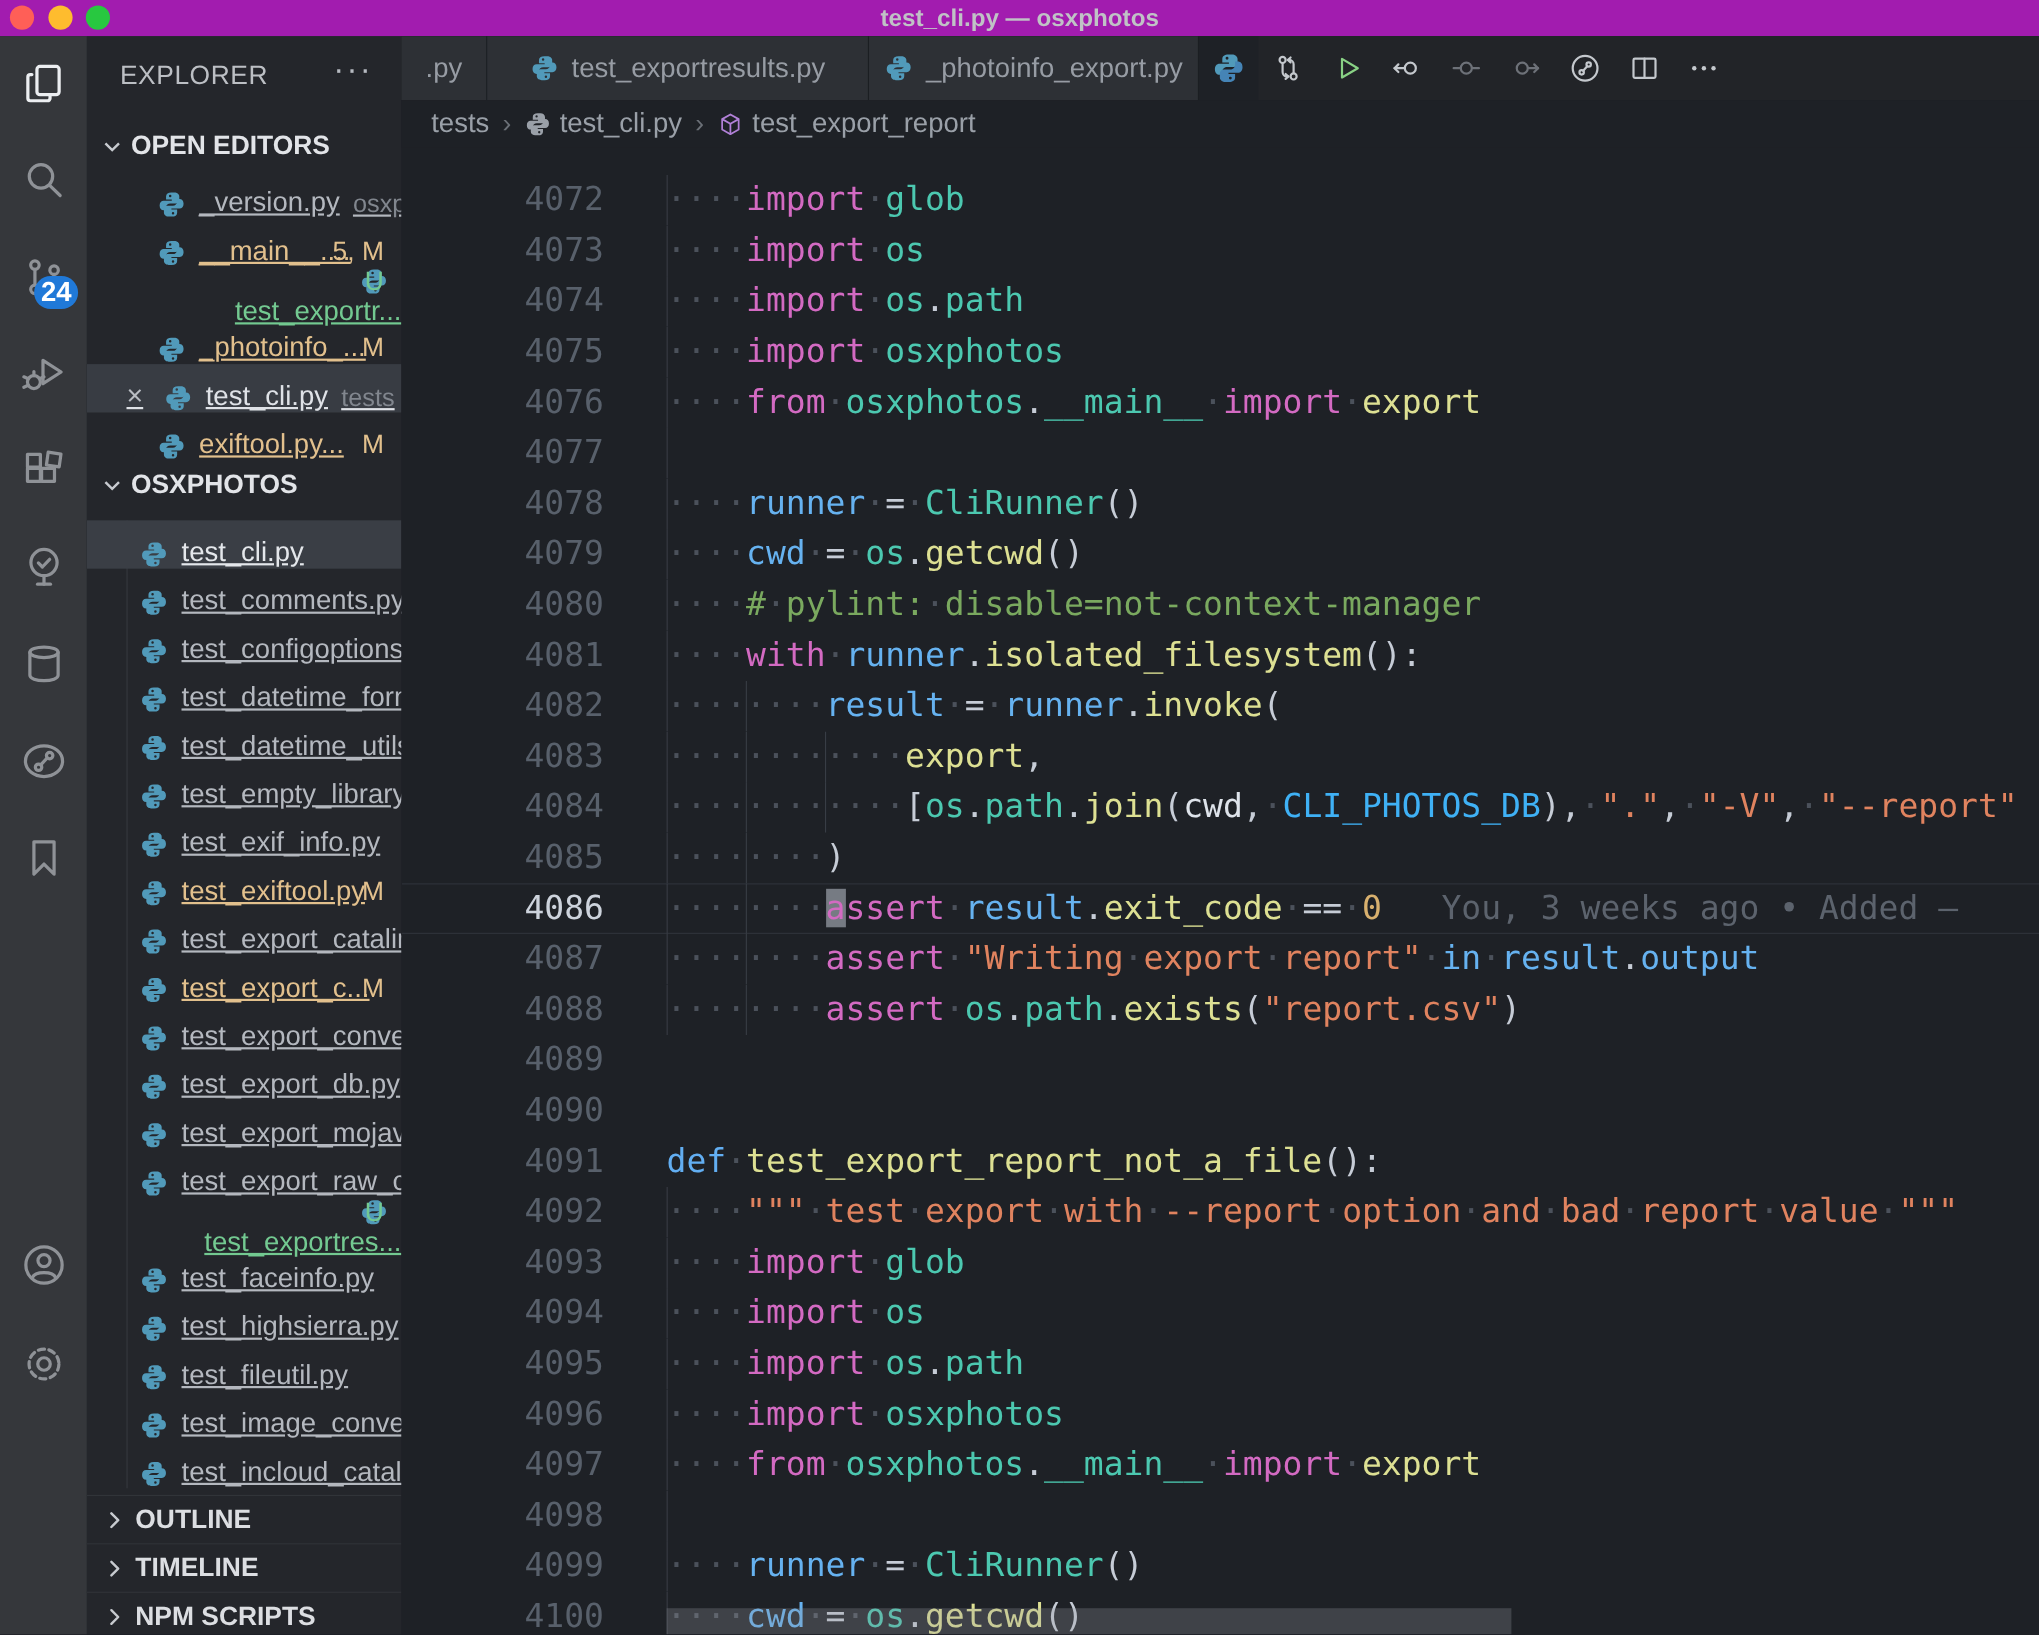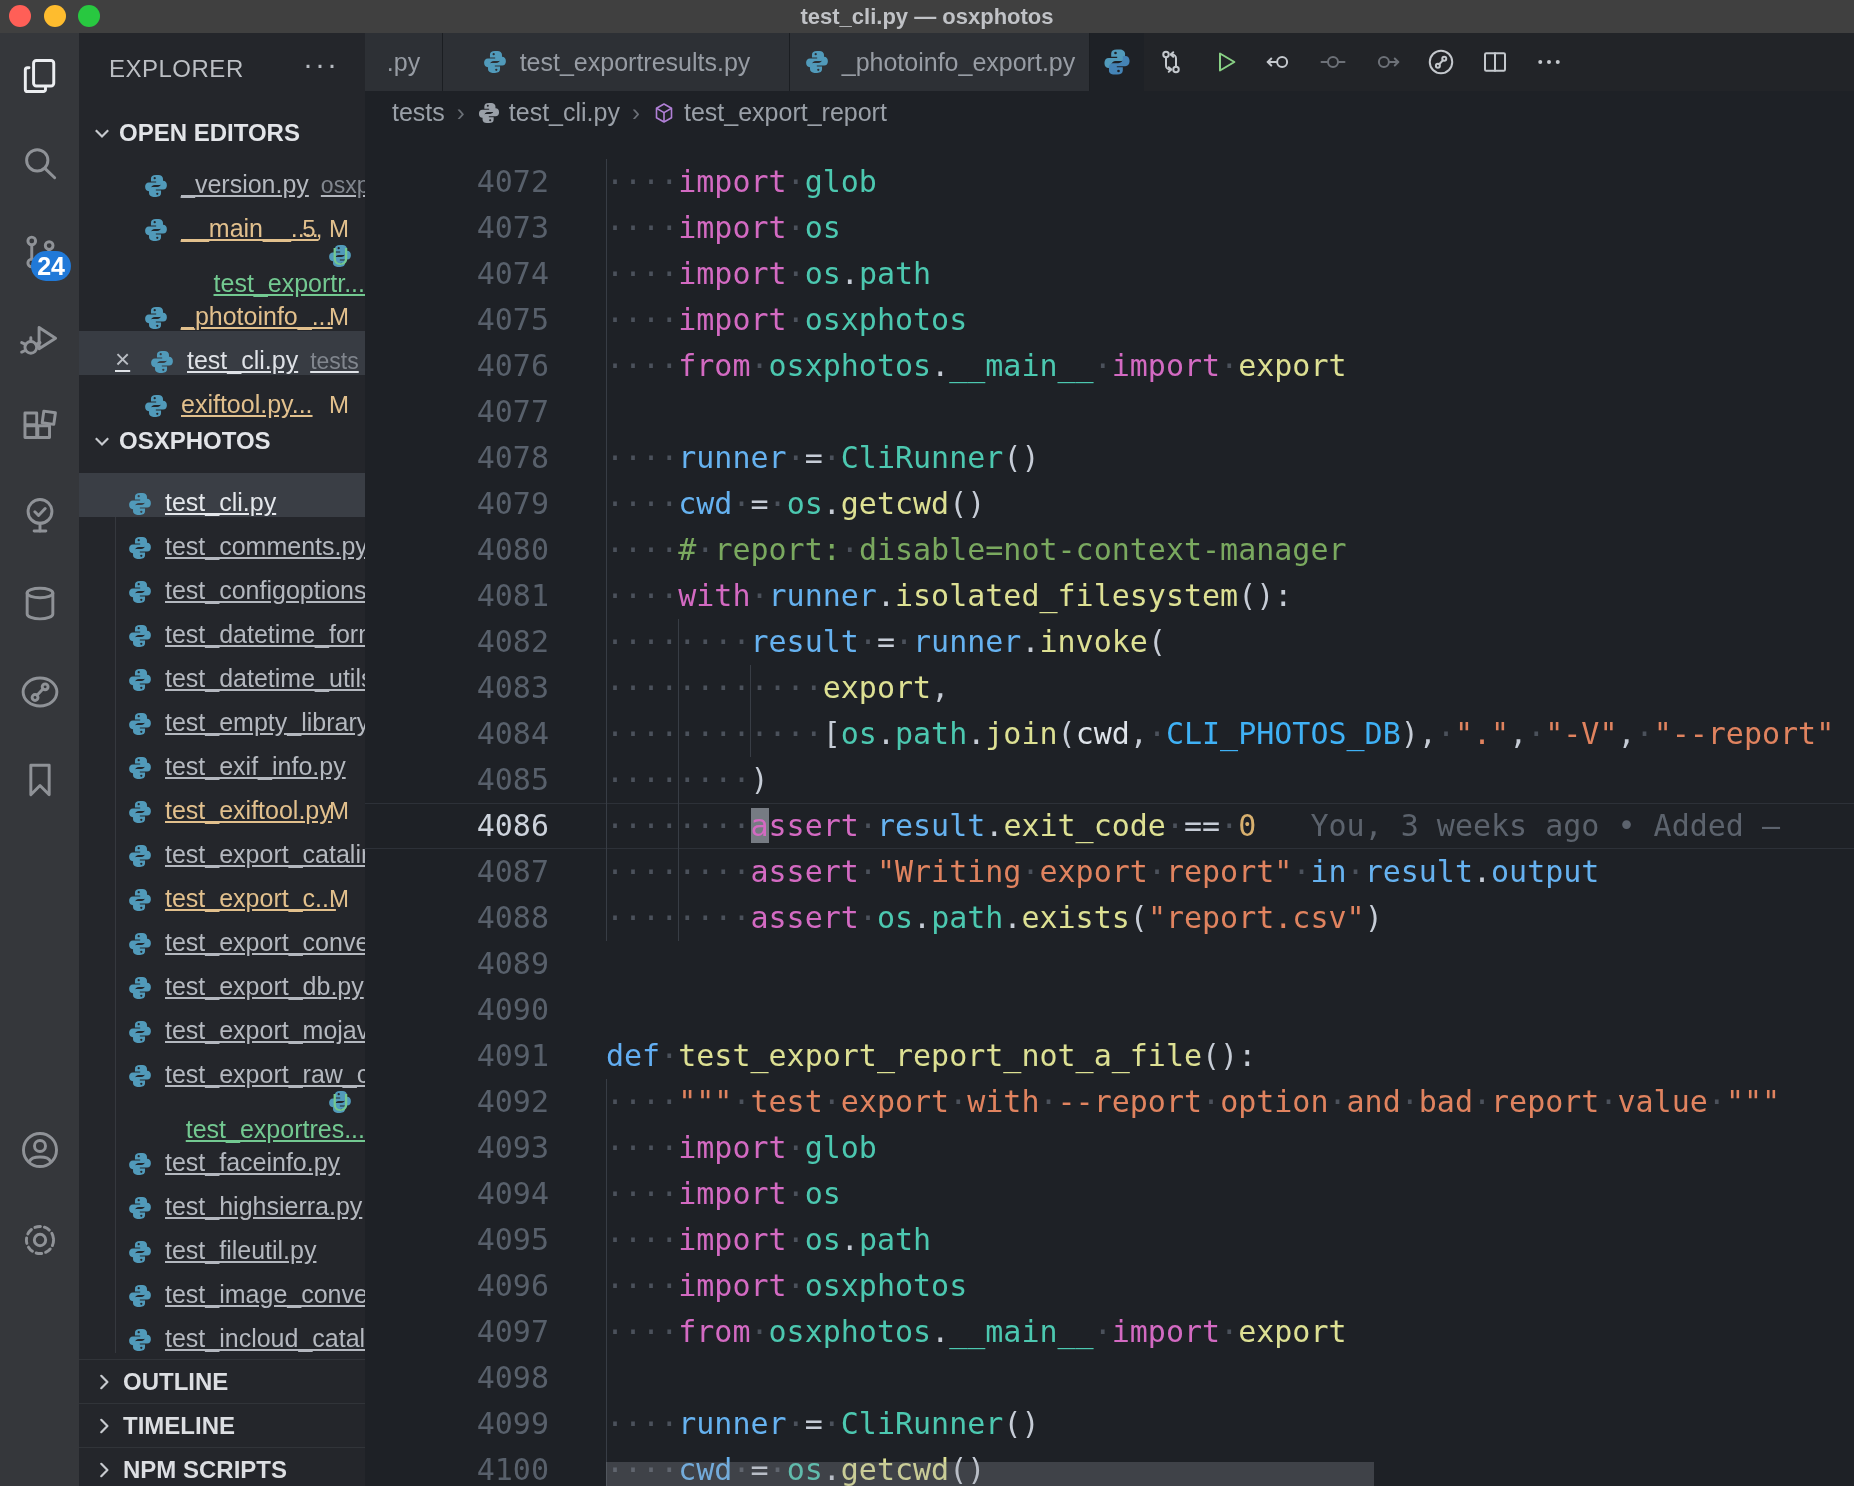--- a/index.html
+++ b/index.html
@@ -1,21 +1,21 @@
 <!DOCTYPE html>
 <html><head>
 <meta charset="utf-8">
 <style>
   * { margin:0; padding:0; box-sizing:border-box; }
   html,body { width:1854px; height:1486px; overflow:hidden; background:#1e2126;
     font-family:"Liberation Sans", sans-serif; -webkit-font-smoothing:antialiased; }
   #app { position:relative; width:1854px; height:1486px; }
 
   
-  #titlebar { position:absolute; left:0; top:0; width:100%; height:33px; background:#404040;padding-left:48px; }
+  #titlebar { position:absolute; left:0; top:0; width:100%; height:33px; background:#a21caf;padding-left:48px; }
   .tl { position:absolute; top:5px; width:22px; height:22px; border-radius:50%; }
   .tl.red{ left:9px; background:#ff5f57;} .tl.yellow{ left:44px; background:#febc2e;} .tl.green{ left:78px; background:#28c840;}
   #win-title { position:absolute; left:0; right:0; top:4px; text-align:center; color:#c0c2c6; font-size:22px; font-weight:600; }
 
   
   #activitybar { position:absolute; left:0; top:33px; width:79px; height:1453px; background:#35373b; }
   .ab-item { position:absolute; left:15px; width:50px; height:50px; display:flex; align-items:center; justify-content:center; color:#8f9297; }
   .ab-item.active { color:#eceef1; }
   .ab-item svg { width:44px; height:44px; }
   .ab-badge { position:absolute; right:-6px; bottom:-4px; min-width:34px; height:30px; border-radius:16px; background:#2079d8;
@@ -524,21 +524,21 @@
     <div id="codearea">
 
     <div class="cline"><span class="lnum">4072</span><span class="lcontent"><span class="guide" style="left: 0ch;"></span><span class="t-w">····</span><span class="t-k">import</span><span class="t-w">·</span><span class="t-m">glob</span></span></div>
         <div class="cline"><span class="lnum">4073</span><span class="lcontent"><span class="guide" style="left: 0ch;"></span><span class="t-w">····</span><span class="t-k">import</span><span class="t-w">·</span><span class="t-m">os</span></span></div>
         <div class="cline"><span class="lnum">4074</span><span class="lcontent"><span class="guide" style="left: 0ch;"></span><span class="t-w">····</span><span class="t-k">import</span><span class="t-w">·</span><span class="t-m">os</span><span class="t-p">.</span><span class="t-m">path</span></span></div>
         <div class="cline"><span class="lnum">4075</span><span class="lcontent"><span class="guide" style="left: 0ch;"></span><span class="t-w">····</span><span class="t-k">import</span><span class="t-w">·</span><span class="t-m">osxphotos</span></span></div>
         <div class="cline"><span class="lnum">4076</span><span class="lcontent"><span class="guide" style="left: 0ch;"></span><span class="t-w">····</span><span class="t-k">from</span><span class="t-w">·</span><span class="t-m">osxphotos</span><span class="t-p">.</span><span class="t-m">__main__</span><span class="t-w">·</span><span class="t-k">import</span><span class="t-w">·</span><span class="t-f">export</span></span></div>
         <div class="cline"><span class="lnum">4077</span><span class="lcontent"><span class="guide" style="left: 0ch;"></span></span></div>
         <div class="cline"><span class="lnum">4078</span><span class="lcontent"><span class="guide" style="left: 0ch;"></span><span class="t-w">····</span><span class="t-v">runner</span><span class="t-w">·</span><span class="t-p">=</span><span class="t-w">·</span><span class="t-m">CliRunner</span><span class="t-p">()</span></span></div>
         <div class="cline"><span class="lnum">4079</span><span class="lcontent"><span class="guide" style="left: 0ch;"></span><span class="t-w">····</span><span class="t-v">cwd</span><span class="t-w">·</span><span class="t-p">=</span><span class="t-w">·</span><span class="t-m">os</span><span class="t-p">.</span><span class="t-f">getcwd</span><span class="t-p">()</span></span></div>
-        <div class="cline"><span class="lnum">4080</span><span class="lcontent"><span class="guide" style="left: 0ch;"></span><span class="t-w">····</span><span class="t-c">#</span><span class="t-w">·</span><span class="t-c">report:</span><span class="t-w">·</span><span class="t-c">disable=not-context-manager</span></span></div>
+        <div class="cline"><span class="lnum">4080</span><span class="lcontent"><span class="guide" style="left: 0ch;"></span><span class="t-w">····</span><span class="t-c">#</span><span class="t-w">·</span><span class="t-c">pylint:</span><span class="t-w">·</span><span class="t-c">disable=not-context-manager</span></span></div>
         <div class="cline"><span class="lnum">4081</span><span class="lcontent"><span class="guide" style="left: 0ch;"></span><span class="t-w">····</span><span class="t-k">with</span><span class="t-w">·</span><span class="t-v">runner</span><span class="t-p">.</span><span class="t-f">isolated_filesystem</span><span class="t-p">():</span></span></div>
         <div class="cline"><span class="lnum">4082</span><span class="lcontent"><span class="guide" style="left: 0ch;"></span><span class="guide" style="left: 4ch;"></span><span class="t-w">········</span><span class="t-v">result</span><span class="t-w">·</span><span class="t-p">=</span><span class="t-w">·</span><span class="t-v">runner</span><span class="t-p">.</span><span class="t-f">invoke</span><span class="t-p">(</span></span></div>
         <div class="cline"><span class="lnum">4083</span><span class="lcontent"><span class="guide" style="left: 0ch;"></span><span class="guide" style="left: 4ch;"></span><span class="guide" style="left: 8ch;"></span><span class="t-w">············</span><span class="t-f">export</span><span class="t-p">,</span></span></div>
         <div class="cline"><span class="lnum">4084</span><span class="lcontent"><span class="guide" style="left: 0ch;"></span><span class="guide" style="left: 4ch;"></span><span class="guide" style="left: 8ch;"></span><span class="t-w">············</span><span class="t-p">[</span><span class="t-m">os</span><span class="t-p">.</span><span class="t-m">path</span><span class="t-p">.</span><span class="t-f">join</span><span class="t-p">(</span><span class="t-x">cwd</span><span class="t-p">,</span><span class="t-w">·</span><span class="t-C">CLI_PHOTOS_DB</span><span class="t-p">),</span><span class="t-w">·</span><span class="t-s">"."</span><span class="t-p">,</span><span class="t-w">·</span><span class="t-s">"-V"</span><span class="t-p">,</span><span class="t-w">·</span><span class="t-s">"--report"</span></span></div>
         <div class="cline"><span class="lnum">4085</span><span class="lcontent"><span class="guide" style="left: 0ch;"></span><span class="guide" style="left: 4ch;"></span><span class="t-w">········</span><span class="t-p">)</span></span></div>
         <div class="cline cur"><span class="lnum">4086</span><span class="lcontent"><span class="guide" style="left: 0ch;"></span><span class="guide" style="left: 4ch;"></span><span class="t-w">········</span><span class="t-k cur-block">a</span><span class="t-k">ssert</span><span class="t-w">·</span><span class="t-v">result</span><span class="t-p">.</span><span class="t-f">exit_code</span><span class="t-w">·</span><span class="t-p">==</span><span class="t-w">·</span><span class="t-n">0</span><span class="blame">You, 3 weeks ago • Added –</span></span></div>
         <div class="cline"><span class="lnum">4087</span><span class="lcontent"><span class="guide" style="left: 0ch;"></span><span class="guide" style="left: 4ch;"></span><span class="t-w">········</span><span class="t-k">assert</span><span class="t-w">·</span><span class="t-s">"Writing</span><span class="t-w">·</span><span class="t-s">export</span><span class="t-w">·</span><span class="t-s">report"</span><span class="t-w">·</span><span class="t-v">in</span><span class="t-w">·</span><span class="t-v">result</span><span class="t-p">.</span><span class="t-v">output</span></span></div>
         <div class="cline"><span class="lnum">4088</span><span class="lcontent"><span class="guide" style="left: 0ch;"></span><span class="guide" style="left: 4ch;"></span><span class="t-w">········</span><span class="t-k">assert</span><span class="t-w">·</span><span class="t-m">os</span><span class="t-p">.</span><span class="t-m">path</span><span class="t-p">.</span><span class="t-f">exists</span><span class="t-p">(</span><span class="t-s">"report.csv"</span><span class="t-p">)</span></span></div>
         <div class="cline"><span class="lnum">4089</span><span class="lcontent"></span></div>
         <div class="cline"><span class="lnum">4090</span><span class="lcontent"></span></div>

